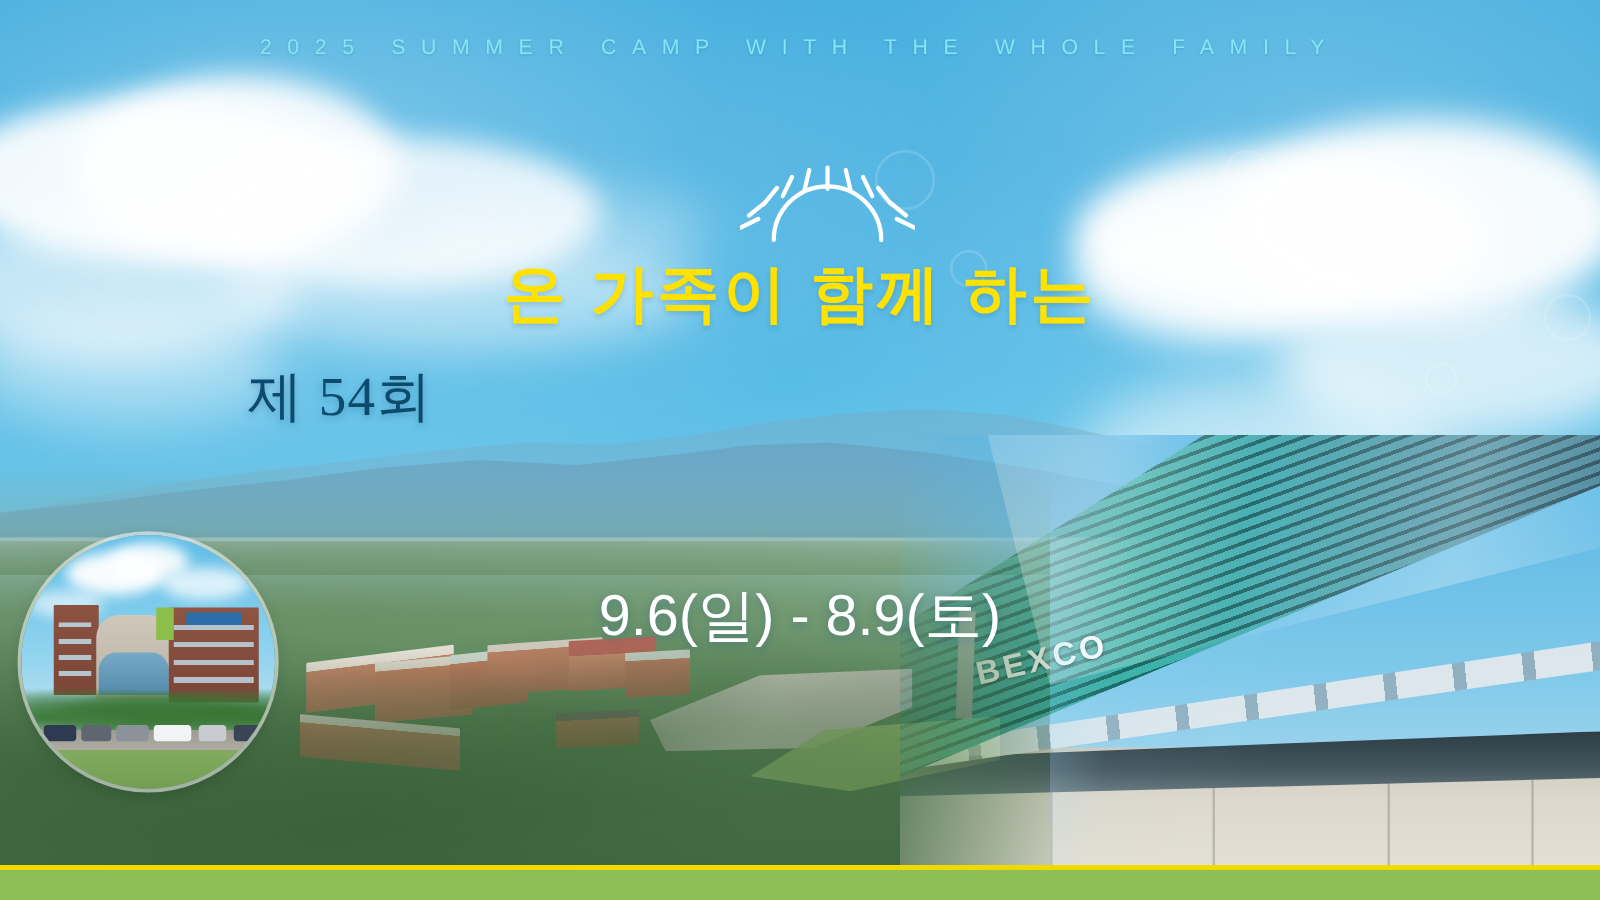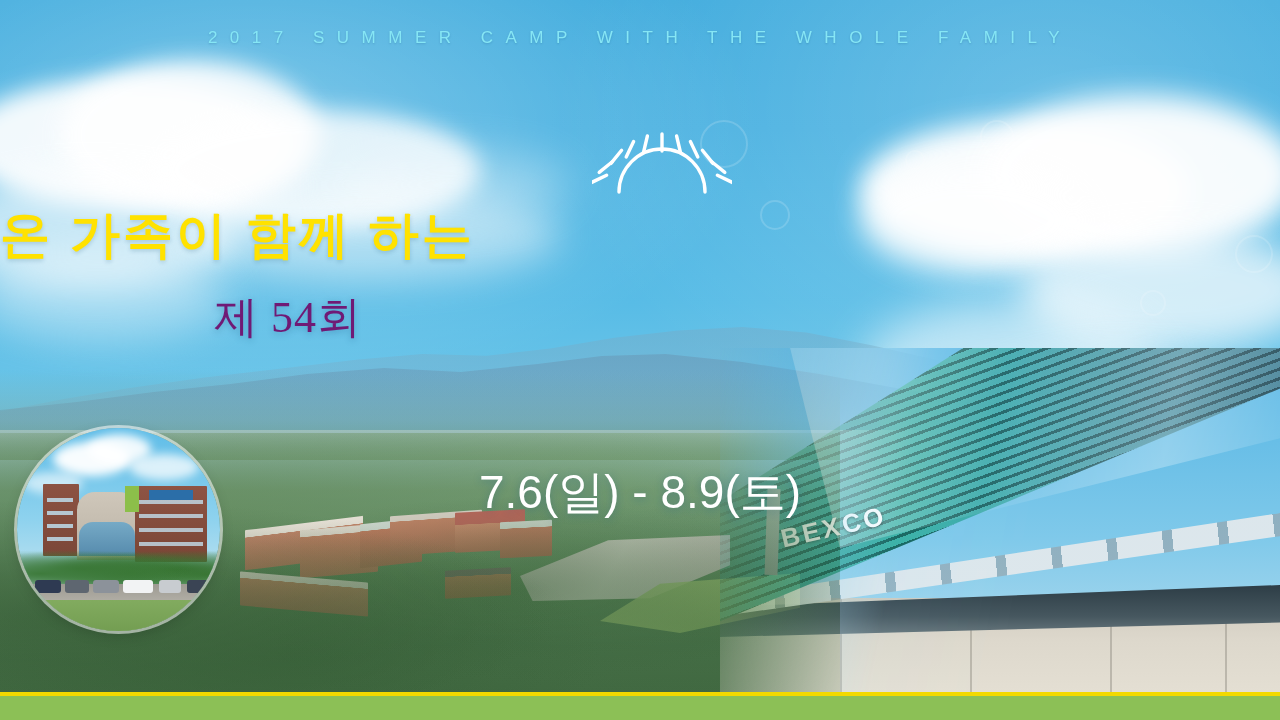--- a/index.html
+++ b/index.html
@@ -215,29 +215,29 @@
     text-shadow:0 1px 2px rgba(20,90,130,.25);
     white-space:nowrap;
     font-family:"Liberation Sans",sans-serif;
   }
 
   
   .sun-icon{position:absolute;left:592px;top:132px;width:140px;height:62px;}
 
   
   .subtitle{
-    position:absolute;left:0;top:202px;width:100%;text-align:left;
+    position:absolute;left:0;top:202px;width:100%;text-align:center;
     color:#FFE200;
     font-size:50px;font-weight:bold;letter-spacing:3px;
     text-shadow:0 2px 4px rgba(20,80,120,.20);
     font-family:"Liberation Sans","DejaVu Sans",sans-serif;
   }
   .edition{
-    position:absolute;left:214px;top:288px;
-    color:#701a75;font-size:44px;font-weight:normal;letter-spacing:1px;
+    position:absolute;left:198px;top:288px;
+    color:#0c4a6e;font-size:44px;font-weight:normal;letter-spacing:1px;
     text-shadow:0 2px 6px rgba(30,90,130,.35);
     font-family:"Liberation Serif","DejaVu Serif",serif;
   }
   .maintitle{
     position:absolute;left:388px;top:268px;
     color:#ffffff;
     font-size:160px;line-height:160px;font-weight:bold;letter-spacing:-2px;
     text-shadow:0 0 18px rgba(255,255,255,.55), 0 4px 16px rgba(28,92,132,.30);
     font-family:"Liberation Sans","DejaVu Sans",sans-serif;
   }
@@ -335,39 +335,39 @@
     <div class="iroad"></div>
     <div class="icar icar1"></div>
     <div class="icar icar2"></div>
     <div class="icar icar3"></div>
     <div class="icar icar4"></div>
     <div class="icar icar5"></div>
     <div class="icar icar6"></div>
     <div class="igrass"></div>
   </div>
 
-  <div class="eyebrow">2017 SUMMER CAMP WITH THE WHOLE FAMILY</div>
+  <div class="eyebrow">2025 SUMMER CAMP WITH THE WHOLE FAMILY</div>
 
   <div class="sun-icon">
     <svg viewBox="0 0 140 62" width="140" height="62" fill="none" stroke="#ffffff" stroke-width="3.4" stroke-linecap="round">
       <path d="M27 60 A43 43 0 0 1 113 60"></path>
       <line x1="70" y1="2" x2="70" y2="19"></line>
       <line x1="55.4" y1="4" x2="51.5" y2="20.5"></line>
       <line x1="84.6" y1="4" x2="88.5" y2="20.5"></line>
       <line x1="41.6" y1="9.6" x2="34.2" y2="24.9"></line>
       <line x1="98.4" y1="9.6" x2="105.8" y2="24.9"></line>
       <line x1="29.6" y1="18.3" x2="19.0" y2="31.4"></line>
       <line x1="110.4" y1="18.3" x2="121.0" y2="31.4"></line>
       <line x1="20.3" y1="29.8" x2="7.2" y2="40.4"></line>
       <line x1="119.7" y1="29.8" x2="132.8" y2="40.4"></line>
       <line x1="14.6" y1="43.2" x2="-0.7" y2="50.6"></line>
       <line x1="125.4" y1="43.2" x2="140.7" y2="50.6"></line>
     </svg>
   </div>
 
   <div class="subtitle">온 가족이 함께 하는</div>
   <div class="edition">제 54회</div>
-  <div class="dates">7.6(일) - 8.9(토)</div>
+  <div class="dates">9.6(일) - 8.9(토)</div>
 
   <div class="band-yellow"></div>
   <div class="band-green"></div>
 
 </div>
 
 </body></html>

